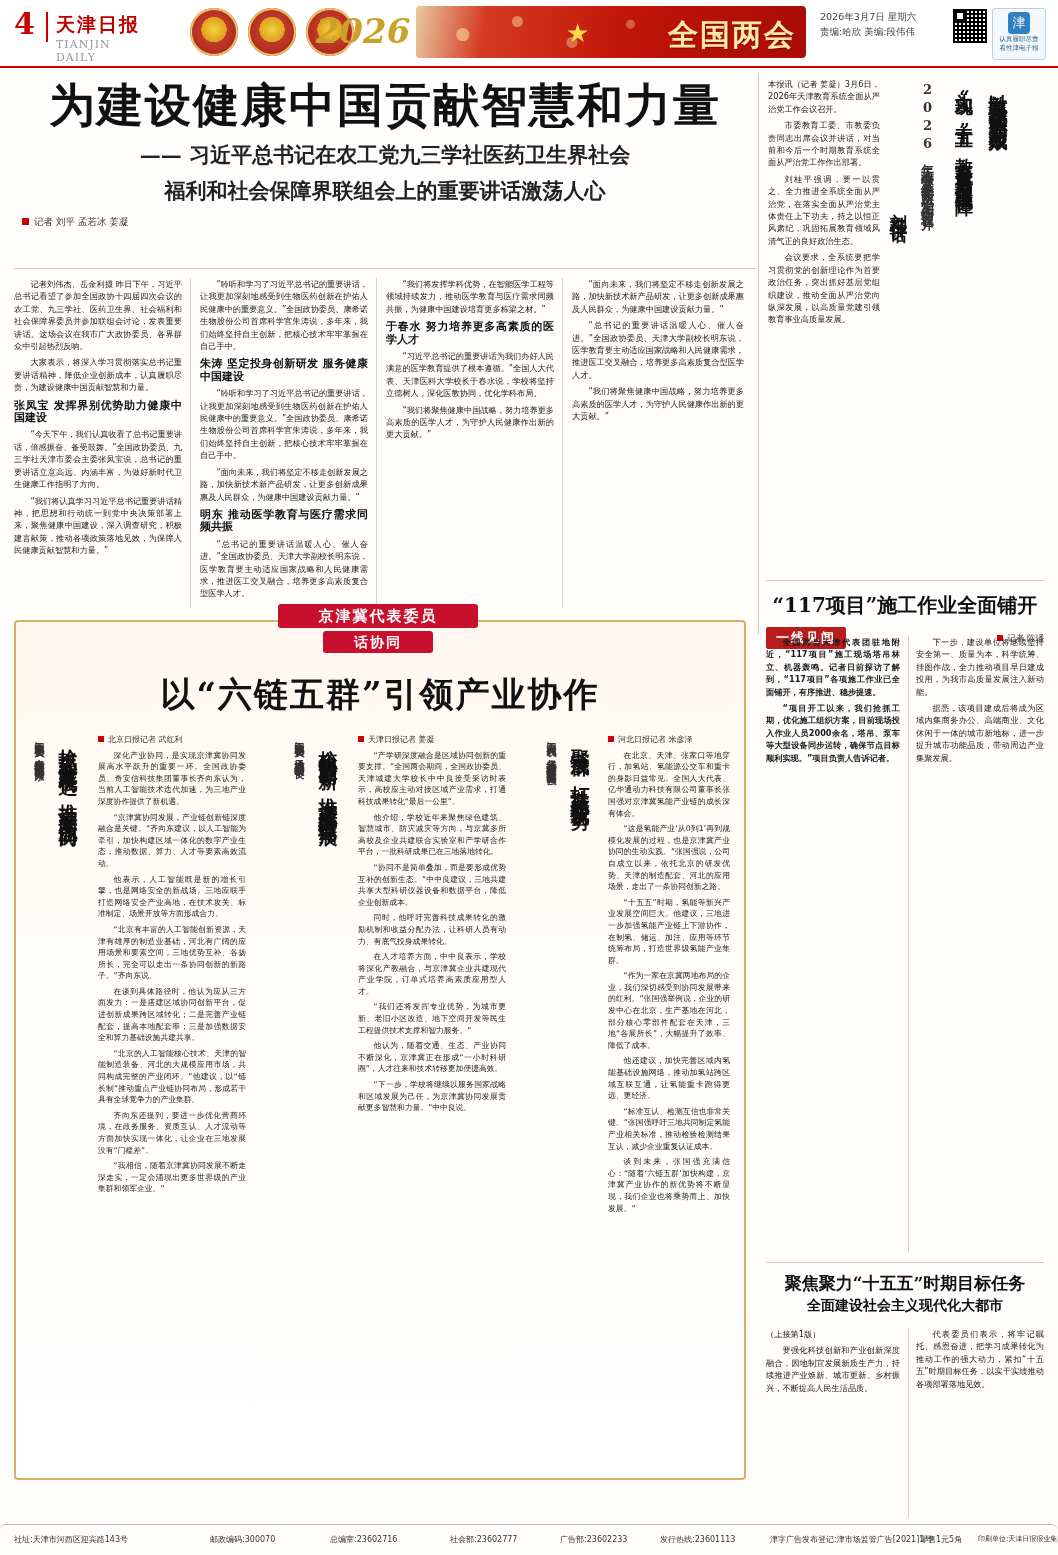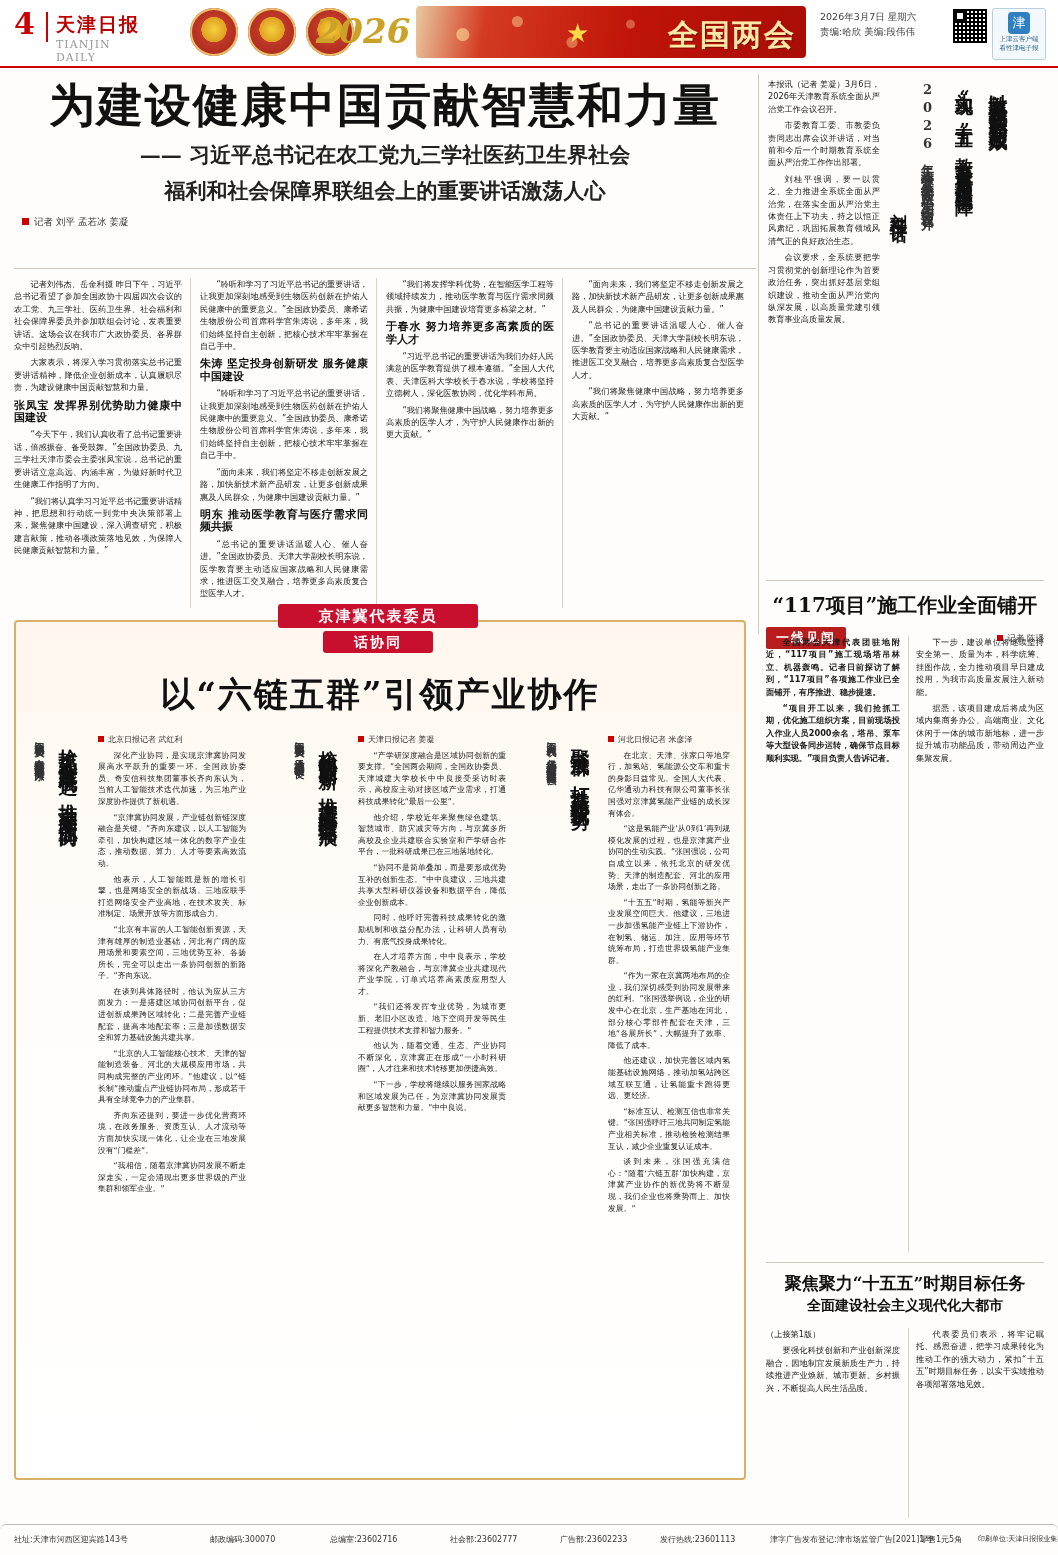--- a/index.html
+++ b/index.html
@@ -94,21 +94,21 @@
       <div class="star">★</div>
       <div class="title">全国两会</div>
     </div>
     <div class="mh-date">
       <div>2026年3月7日 星期六</div>
       <div>责编:哈欣 美编:段伟伟</div>
     </div>
     <div class="qr qr-mh"></div>
     <div class="mh-app">
       <span class="ico">津</span>
-      <span class="t">上津云客户端</span>
+      <span class="t">认真履职尽责</span>
       <span class="t">看性津电子报</span>
     </div>
   </div>
 
   <div class="headzone">
     <div class="h1">为建设健康中国贡献智慧和力量</div>
     <div class="h2">—— 习近平总书记在农工党九三学社医药卫生界社会</div>
     <div class="h2">福利和社会保障界联组会上的重要讲话激荡人心</div>
     <div class="byline"><span class="sq"></span><span>记者 刘平 孟若冰 姜凝</span></div>
   </div>

